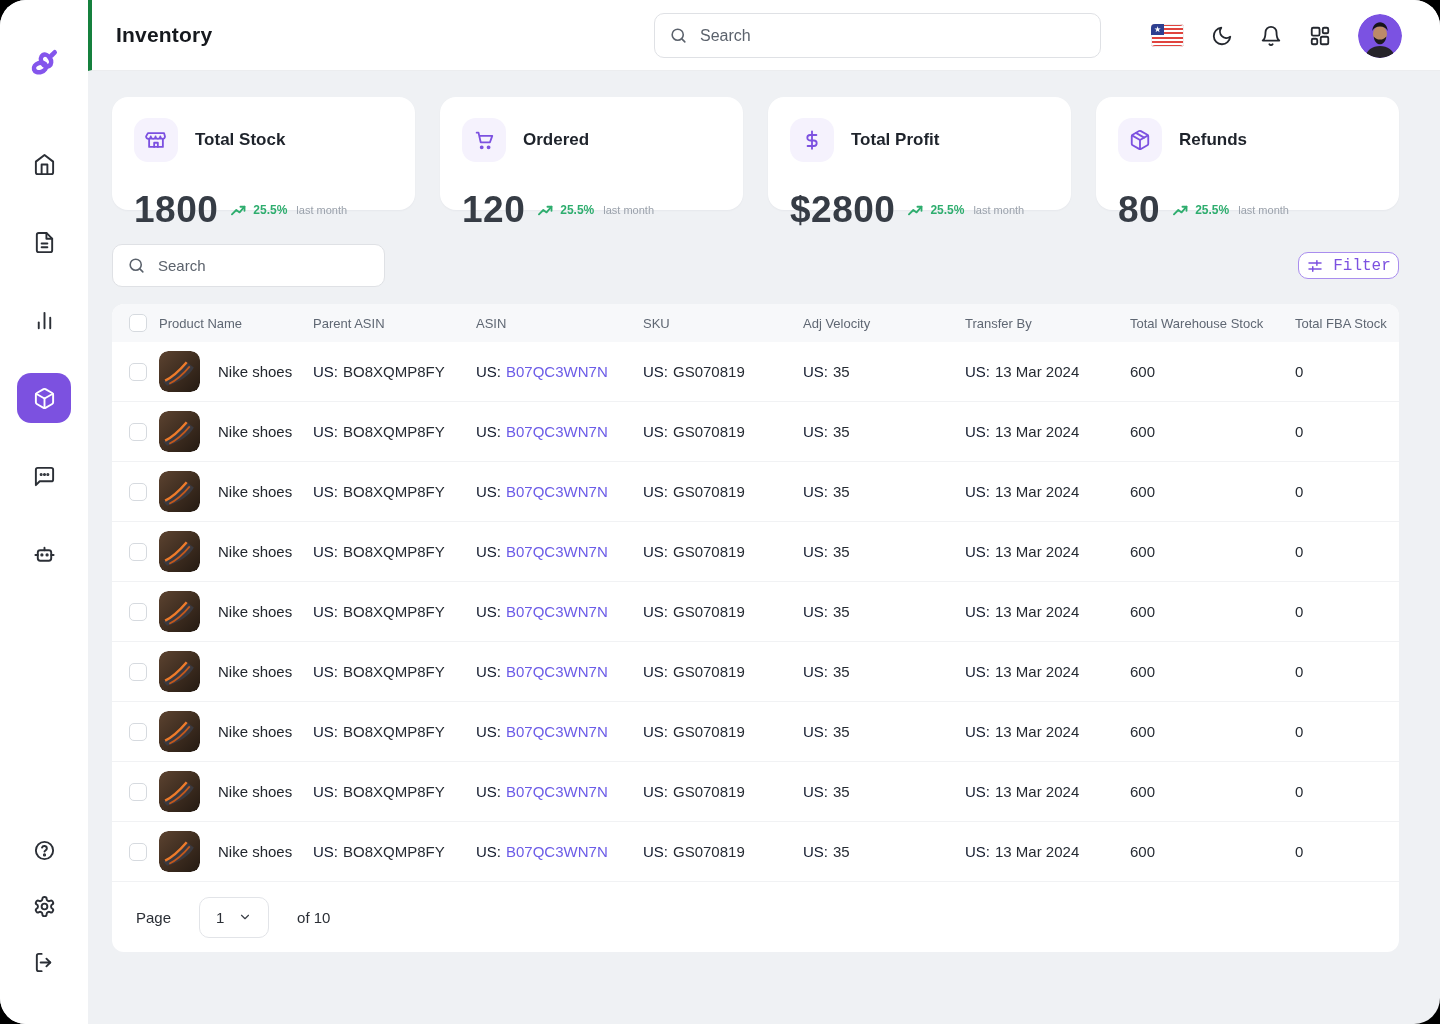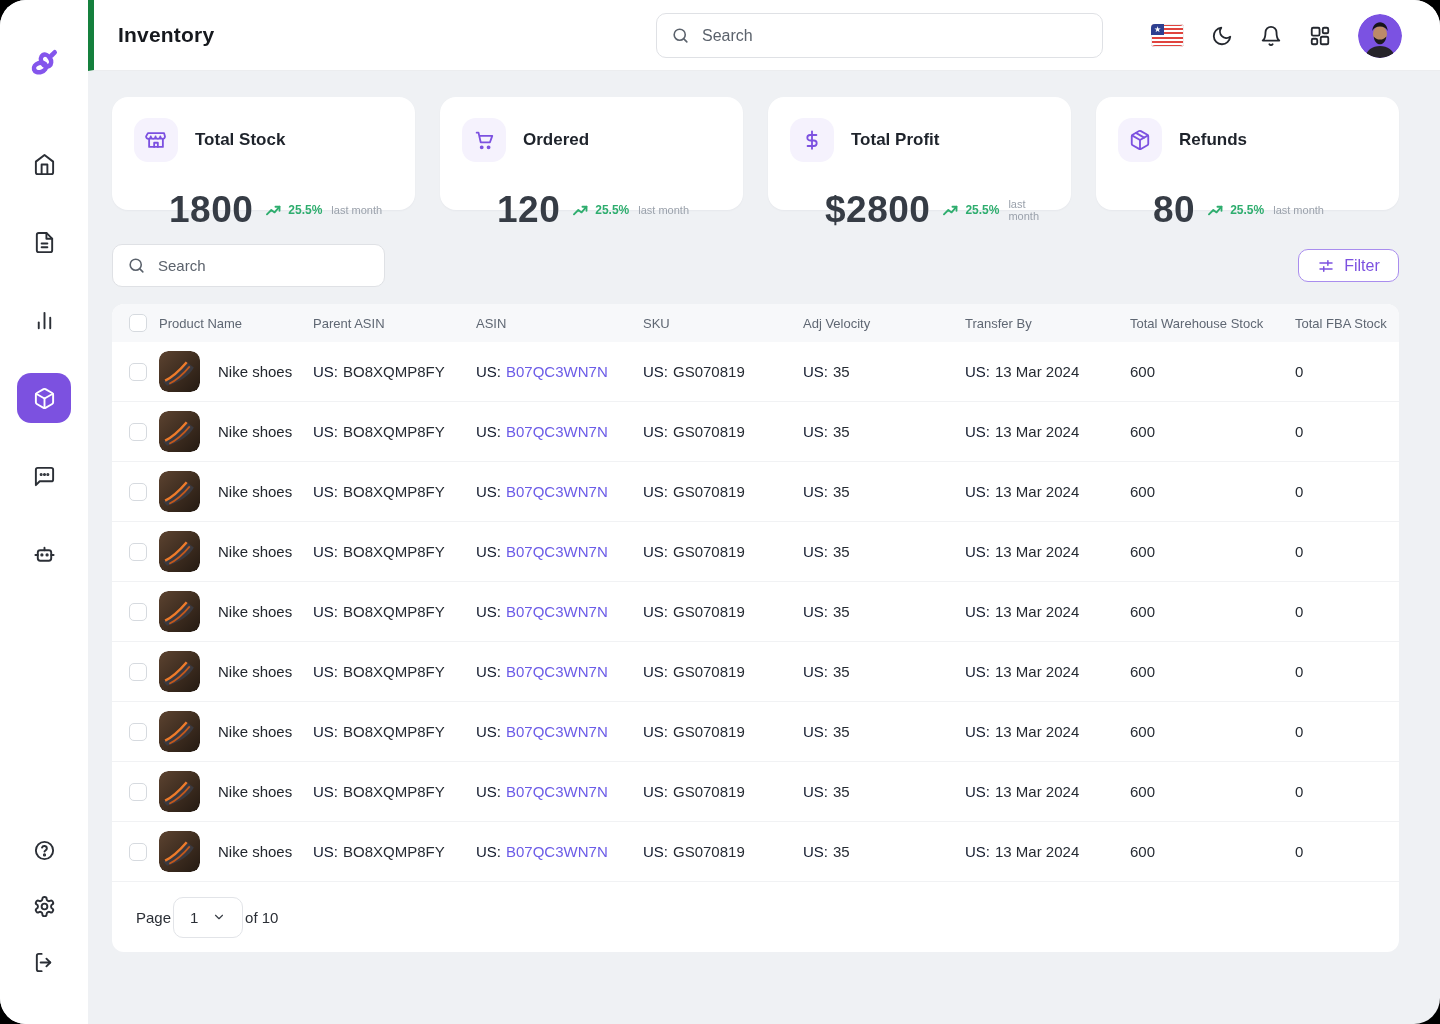--- a/index.html
+++ b/index.html
@@ -13,21 +13,21 @@
   .nav { margin-top:55px; display:flex; flex-direction:column; align-items:center; gap:28px; }
   .nav-item { width:54px; height:50px; border-radius:14px; display:flex; align-items:center; justify-content:center;
               color:#2B2F36; cursor:pointer; }
   .nav-item svg { width:23px; height:23px; }
   .nav-item.active { background:#7C51E0; color:#fff; }
   .sidebar-footer { margin-top:auto; margin-bottom:46px; display:flex; flex-direction:column; align-items:center; gap:29px; color:#2B2F36; }
   .sidebar-footer svg { width:23px; height:23px; }
 
   
   .header { position:absolute; left:88px; right:0; top:0; height:71px; background:#fff;
-            border-bottom:1px solid #ECEDEF; border-left:6px solid #15803d; display:flex; align-items:center; z-index:2; }
+            border-bottom:1px solid #ECEDEF; border-left:4px solid #15803d; display:flex; align-items:center; z-index:2; }
   .page-title { margin-left:24px; font-size:21px; font-weight:bold; color:#16191E; letter-spacing:.2px; }
   .header-search { position:absolute; left:562px; top:13px; width:447px; height:45px; border:1px solid #DFE1E5;
                    border-radius:10px; background:#fff; display:flex; align-items:center; padding:0 14px; gap:12px; color:#5B626C; }
   .header-search input { border:0; outline:0; flex:1; font-size:16px; color:#30353C; background:transparent; font-family:inherit; }
   .header-search input::placeholder { color:#5B626C; }
   .header-right { position:absolute; right:38px; top:0; height:71px; display:flex; align-items:center; gap:27px; }
   .hicon { width:22px; height:22px; color:#23272E; display:flex; cursor:pointer; }
   .flag { width:33px; height:23px; border-radius:4px; overflow:hidden; position:relative; cursor:pointer;
           background:repeating-linear-gradient(to bottom,#E0443E 0 2.1px,#fff 2.1px 4.2px); box-shadow:0 0 0 1px #eee inset; }
   .flag .canton { position:absolute; left:0; top:0; width:13px; height:11px; background:#2E3F90; color:#fff;
@@ -37,51 +37,51 @@
   
   .content { position:absolute; left:88px; top:72px; right:0; bottom:0; }
 
   .stats { display:flex; gap:25px; padding:25px 41px 0 24px; }
   .stat-card { flex:1; height:113px; background:#fff; border-radius:16px; padding:21px 22px; box-shadow:0 1px 2px rgba(16,24,40,.04); }
   .stat-head { display:flex; align-items:center; gap:17px; }
   .stat-tile { width:44px; height:44px; border-radius:14px; background:#F5F2FD; color:#7C51E0;
                display:flex; align-items:center; justify-content:center; }
   .stat-tile svg { width:22px; height:22px; }
   .stat-label { font-size:17px; font-weight:bold; color:#1E232B; }
-  .stat-value-row { display:flex; align-items:center; margin-top:27px;margin-left:35px; }
+  .stat-value-row { display:flex; align-items:center; margin-top:27px; }
   .stat-value { font-size:37px; font-weight:bold; color:#363C45; letter-spacing:.5px; }
   .stat-change { display:flex; align-items:center; gap:6px; margin-left:12px; color:#2EAD6E; font-size:12px; font-weight:bold; }
   .stat-period { margin-left:9px; font-size:11px; color:#9AA1AB; }
 
   .toolbar { display:flex; justify-content:space-between; align-items:center; padding:34px 41px 0 24px; }
   .table-search { width:273px; height:43px; border:1px solid #DFE1E5; border-radius:10px; background:#fff;
                   display:flex; align-items:center; padding:0 14px; gap:12px; color:#5B626C; }
   .table-search input { border:0; outline:0; flex:1; font-size:15px; color:#30353C; background:transparent; font-family:inherit; }
   .table-search input::placeholder { color:#5B626C; }
-  .filter-btn { width:101px; height:33px; border:1px solid #A98DEE; border-radius:10px; background:#fff; color:#7C51E0;
-                display:flex; align-items:center; justify-content:center; gap:9px; font-size:16px; cursor:pointer; font-family:Liberation Sans, sans-serif; }
+  .filter-btn { width:101px; height:27px; border:1px solid #A98DEE; border-radius:10px; background:#fff; color:#7C51E0;
+                display:flex; align-items:center; justify-content:center; gap:9px; font-size:16px; cursor:pointer; font-family:Liberation Mono, monospace; }
   .filter-btn svg { width:18px; height:18px; }
 
   
   .table-card { margin:17px 41px 0 24px; background:#fff; border-radius:12px; overflow:hidden; }
   .trow { display:grid; grid-template-columns:30px 154px 163px 167px 160px 162px 165px 165px 1fr;
           align-items:center; padding-left:17px; }
   .thead { height:38px; background:#F7F8FA; }
   .thead .th { font-size:13px; color:#5F6773; }
   .tbody-row { height:60px; border-bottom:1px solid #F1F2F4; font-size:15px; color:#23272E; }
   .cb { width:18px; height:18px; border:1.5px solid #D6DADF; border-radius:5px; background:#fff; display:inline-block; cursor:pointer; }
   .product-cell { display:flex; align-items:center; gap:18px; }
   .thumb { width:41px; height:41px; border-radius:9px; overflow:hidden; flex:none; }
   .pname { font-size:15px; color:#22262D; }
   .pair { display:flex; gap:5px; white-space:nowrap; }
   .prefix { color:#0f172a; }
   .val { color:#262B33; }
   .val.link { color:#6C5CE7; cursor:pointer; }
 
-  .pager { display:flex; align-items:center; height:70px; padding-left:24px; gap:2px; }
+  .pager { display:flex; align-items:center; height:70px; padding-left:24px; gap:28px; }
   .pager-label, .pager-of { font-size:15px; color:#2B2F36; }
   .page-select { width:70px; height:41px; border:1px solid #E2E4E8; border-radius:10px; display:flex; align-items:center;
                  justify-content:center; gap:14px; font-size:15px; color:#2B2F36; cursor:pointer; background:#fff; }
   .page-select svg { width:14px; height:14px; color:#3A3F47; }
 
   svg.stroke { fill:none; stroke:currentColor; stroke-width:2; stroke-linecap:round; stroke-linejoin:round; }
 </style>
 </head>
 <body>
 

